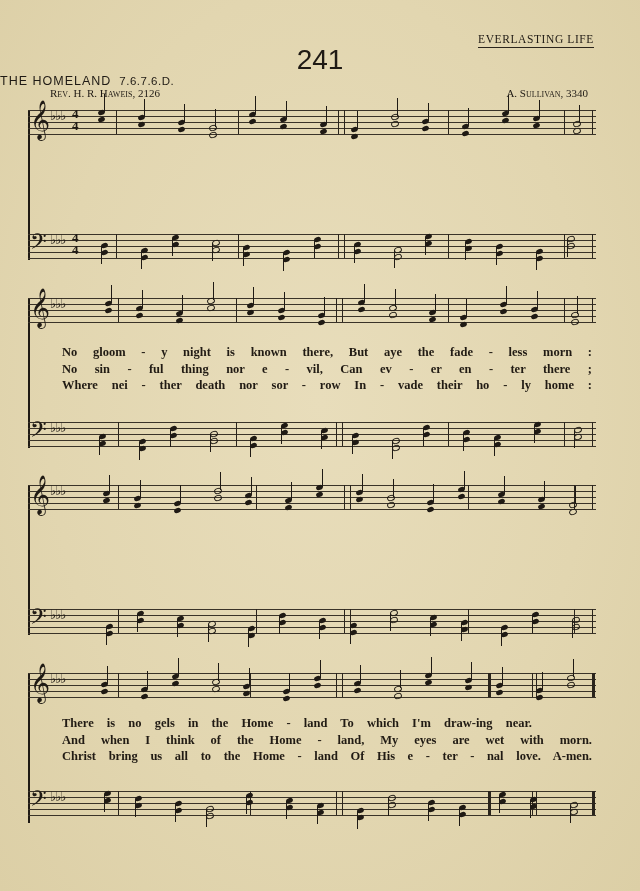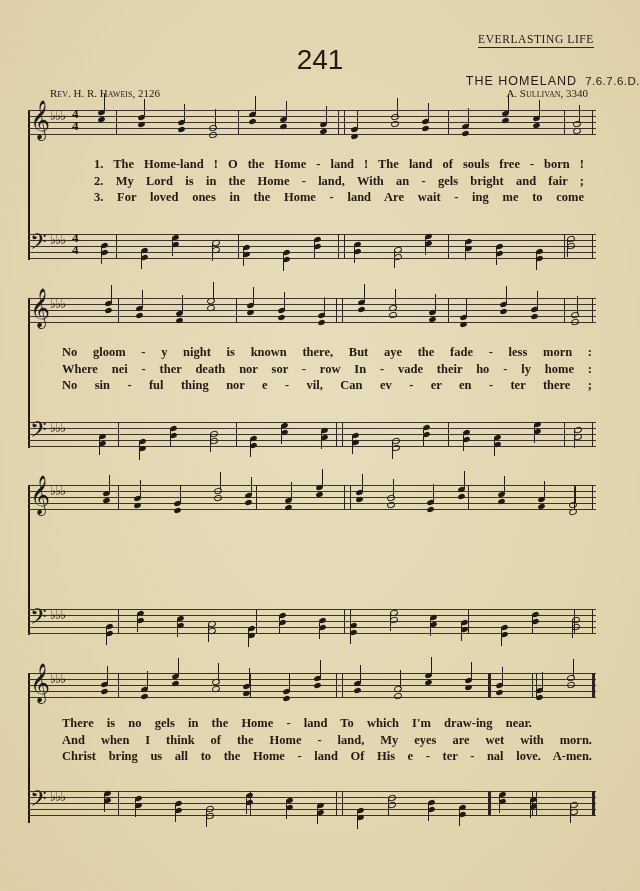--- a/index.html
+++ b/index.html
@@ -4,21 +4,21 @@
 <style>
   html, body { margin:0; padding:0; }
   body { width:640px; height:891px; background:#e4d8b4; position:relative; overflow:hidden;
          font-family:"Liberation Serif", "DejaVu Serif", serif; color:#1f1a14; }
   .page { position:absolute; inset:0; background:
       radial-gradient(ellipse at 50% 45%, #e8ddbb 0%, #e2d6b0 60%, #dccfa6 100%); }
   .section-title { position:absolute; top:33px; right:46px; font-size:11.5px; letter-spacing:0.6px;
       border-bottom:1.5px solid #2a241c; padding-bottom:2px; }
   .hymn-number { position:absolute; top:44px; left:0; width:640px; text-align:center;
       font-family:"Liberation Sans","DejaVu Sans",sans-serif; font-size:28px; }
-  .hymn-title { position:absolute; top:74px; left:0; width:640px; text-align:right;
+  .hymn-title { position:absolute; top:74px; left:0; width:640px; text-align:left;
       font-family:"Liberation Sans","DejaVu Sans",sans-serif; font-size:12.5px; letter-spacing:1px; }
   .hymn-title .meter { font-size:11.5px; margin-left:8px; letter-spacing:0.5px; }
   .author { position:absolute; top:87px; left:50px; font-size:11px; font-variant:small-caps; }
   .composer { position:absolute; top:87px; right:52px; font-size:11px; font-variant:small-caps; }
 
   .system { position:absolute; left:28px; width:568px; }
   .brace { position:absolute; left:0; width:1.6px; background:#1f1a14; }
   .staff { position:absolute; left:0; width:568px; height:24px; }
   .staff .line { position:absolute; left:0; right:0; height:1px; background:#3a3328; }
   .staff .bar { position:absolute; top:0; width:1.2px; height:24px; background:#2a241c; }
@@ -102,25 +102,20 @@
         <div class="note" style="left: 474px; top: 1px;"></div>
         <div class="note" style="left: 474px; top: 8px;"></div>
         <div class="stem" style="left: 480px; top: -15px; height: 18px;"></div>
         <div class="note" style="left: 505px; top: 6px;"></div>
         <div class="note" style="left: 505px; top: 13px;"></div>
         <div class="stem" style="left: 511px; top: -10px; height: 18px;"></div>
         <div class="note half" style="left: 545px; top: 11px;"></div>
         <div class="note half" style="left: 545px; top: 18px;"></div>
         <div class="stem" style="left: 551px; top: -5px; height: 18px;"></div>
       </div>
-      <div class="lyrics" style="top: 46px; padding-left: 66px; box-sizing: border-box;">
-        <div class="lyric-line" style="text-align: justify; text-align-last: justify; width: 490px;">1. The Home-land ! O the Home - land ! The land of souls free - born !</div>
-        <div class="lyric-line" style="text-align: justify; text-align-last: justify; width: 490px;">2. My Lord is in the Home - land, With an - gels bright and fair ;</div>
-        <div class="lyric-line" style="text-align: justify; text-align-last: justify; width: 490px;">3. For loved ones in the Home - land Are wait - ing me to come</div>
-      </div>
       <div class="staff" style="top: 124px;">
         <div class="line" style="top: 0px;"></div>
         <div class="line" style="top: 6px;"></div>
         <div class="line" style="top: 12px;"></div>
         <div class="line" style="top: 18px;"></div>
         <div class="line" style="top: 24px;"></div>
         <div class="clef bass">𝄢</div>
         <div class="keysig">♭♭♭</div>
         <div class="timesig">4<br>4</div>
         <div class="bar" style="left: 88px;"></div>
@@ -229,22 +224,22 @@
         <div class="stem" style="left: 478px; top: -12px; height: 18px;"></div>
         <div class="note" style="left: 503px; top: 9px;"></div>
         <div class="note" style="left: 503px; top: 16px;"></div>
         <div class="stem" style="left: 509px; top: -7px; height: 18px;"></div>
         <div class="note half" style="left: 543px; top: 14px;"></div>
         <div class="note half" style="left: 543px; top: 21px;"></div>
         <div class="stem" style="left: 549px; top: -2px; height: 18px;"></div>
       </div>
       <div class="lyrics" style="top: 46px; padding-left: 34px; box-sizing: border-box;">
         <div class="lyric-line" style="text-align: justify; text-align-last: justify; width: 530px;">No gloom - y night is known there, But aye the fade - less morn :</div>
+        <div class="lyric-line" style="text-align: justify; text-align-last: justify; width: 530px;">No sin - ful thing nor e - vil, Can ev - er en - ter there ;</div>
         <div class="lyric-line" style="text-align: justify; text-align-last: justify; width: 530px;">Where nei - ther death nor sor - row In - vade their ho - ly home :</div>
-        <div class="lyric-line" style="text-align: justify; text-align-last: justify; width: 530px;">No sin - ful thing nor e - vil, Can ev - er en - ter there ;</div>
       </div>
       <div class="staff" style="top: 124px;">
         <div class="line" style="top: 0px;"></div>
         <div class="line" style="top: 6px;"></div>
         <div class="line" style="top: 12px;"></div>
         <div class="line" style="top: 18px;"></div>
         <div class="line" style="top: 24px;"></div>
         <div class="clef bass">𝄢</div>
         <div class="keysig">♭♭♭</div>
         <div class="bar" style="left: 90px;"></div>

